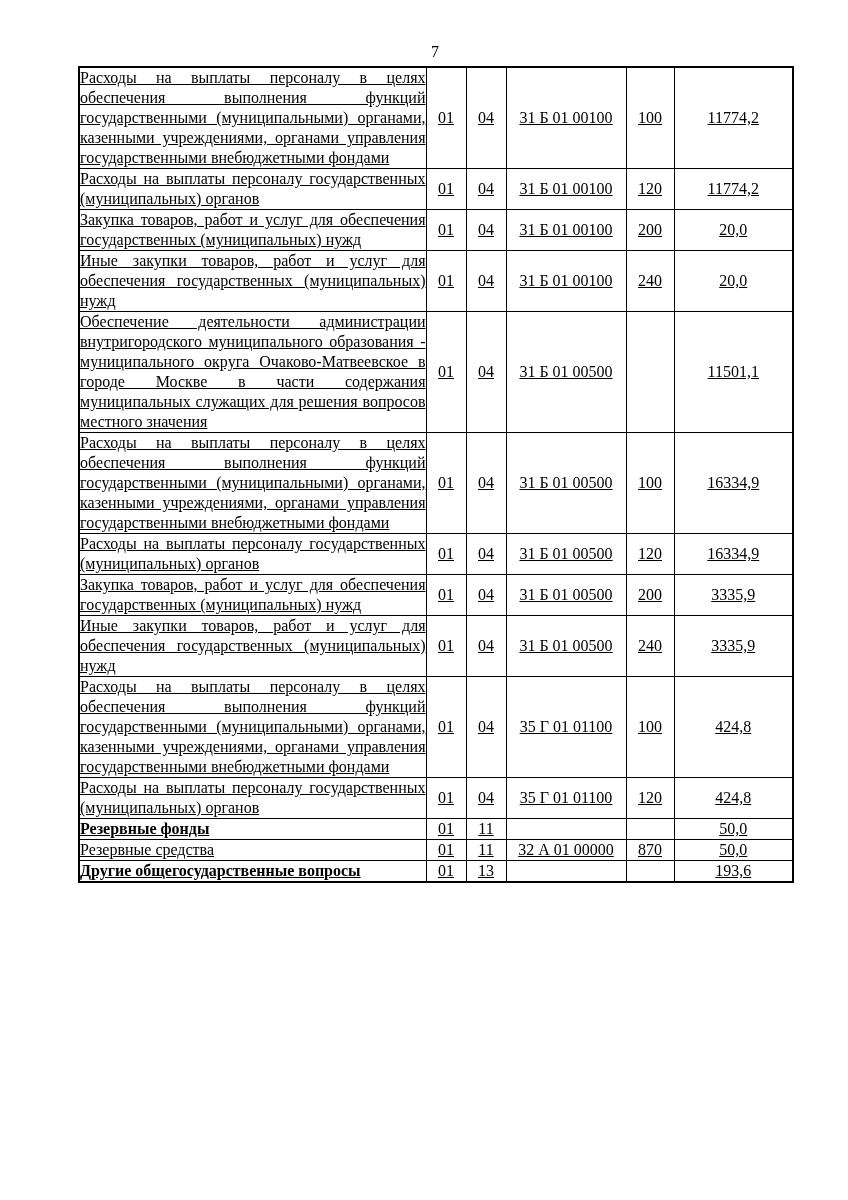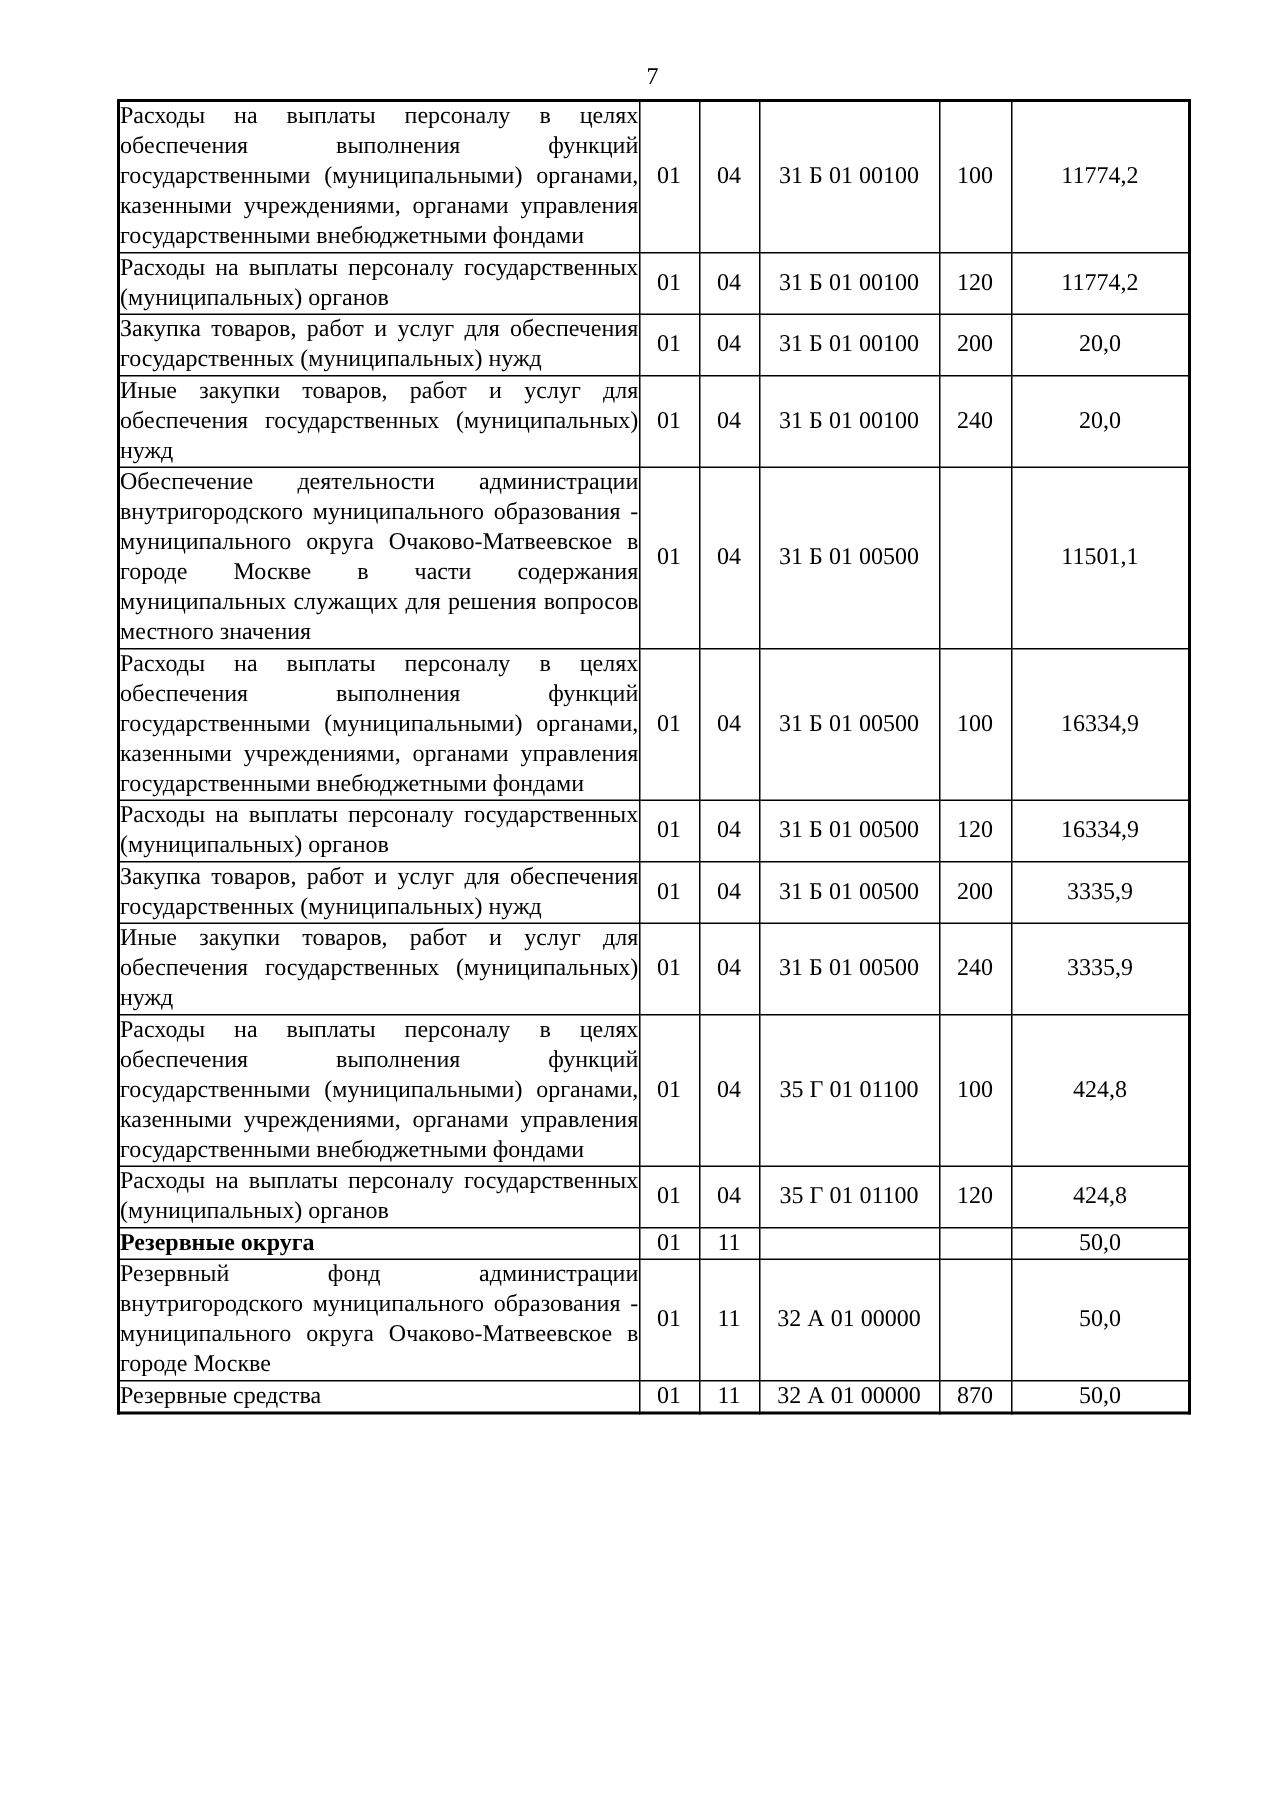--- a/index.html
+++ b/index.html
@@ -28,20 +28,21 @@
   table.budget {
     position: absolute;
     top: 66px;
     left: 78px;
     width: 714px;
     border-collapse: collapse;
     table-layout: fixed;
     font-size: 16px;
     line-height: 20px;
     border: 2px solid #000000;
+    text-decoration: underline;
   }
   table.budget td {
     border: 1px solid #000000;
     padding: 0;
     overflow: hidden;
   }
   td.desc {
     text-align: justify;
     vertical-align: top;
     padding: 0 4px 0 7px;
@@ -170,43 +171,43 @@
     <tr>
       <td class="desc">Расходы на выплаты персоналу государственных (муниципальных) органов</td>
       <td class="num">01</td>
       <td class="num">04</td>
       <td class="num">35 Г 01 01100</td>
       <td class="num">120</td>
       <td class="num">424,8</td>
     </tr>
 
     <tr>
-      <td class="desc bold">Резервные округа</td>
+      <td class="desc bold">Резервные фонды</td>
       <td class="num">01</td>
       <td class="num">11</td>
       <td class="num"></td>
       <td class="num"></td>
       <td class="num">50,0</td>
     </tr>
 
-    <tr>
-      <td class="desc">Резервный фонд администрации внутригородского муниципального образования - муниципального округа Очаково-Матвеевское в городе Москве</td>
-      <td class="num">01</td>
-      <td class="num">11</td>
-      <td class="num">32 А 01 00000</td>
-      <td class="num"></td>
-      <td class="num">50,0</td>
-    </tr>
 
     <tr>
       <td class="desc">Резервные средства</td>
       <td class="num">01</td>
       <td class="num">11</td>
       <td class="num">32 А 01 00000</td>
       <td class="num">870</td>
       <td class="num">50,0</td>
     </tr>
 
+    <tr>
+      <td class="desc bold">Другие общегосударственные вопросы</td>
+      <td class="num">01</td>
+      <td class="num">13</td>
+      <td class="num"></td>
+      <td class="num"></td>
+      <td class="num">193,6</td>
+    </tr>
 
   </tbody>
   </table>
 
 </div>
 
 </body></html>

